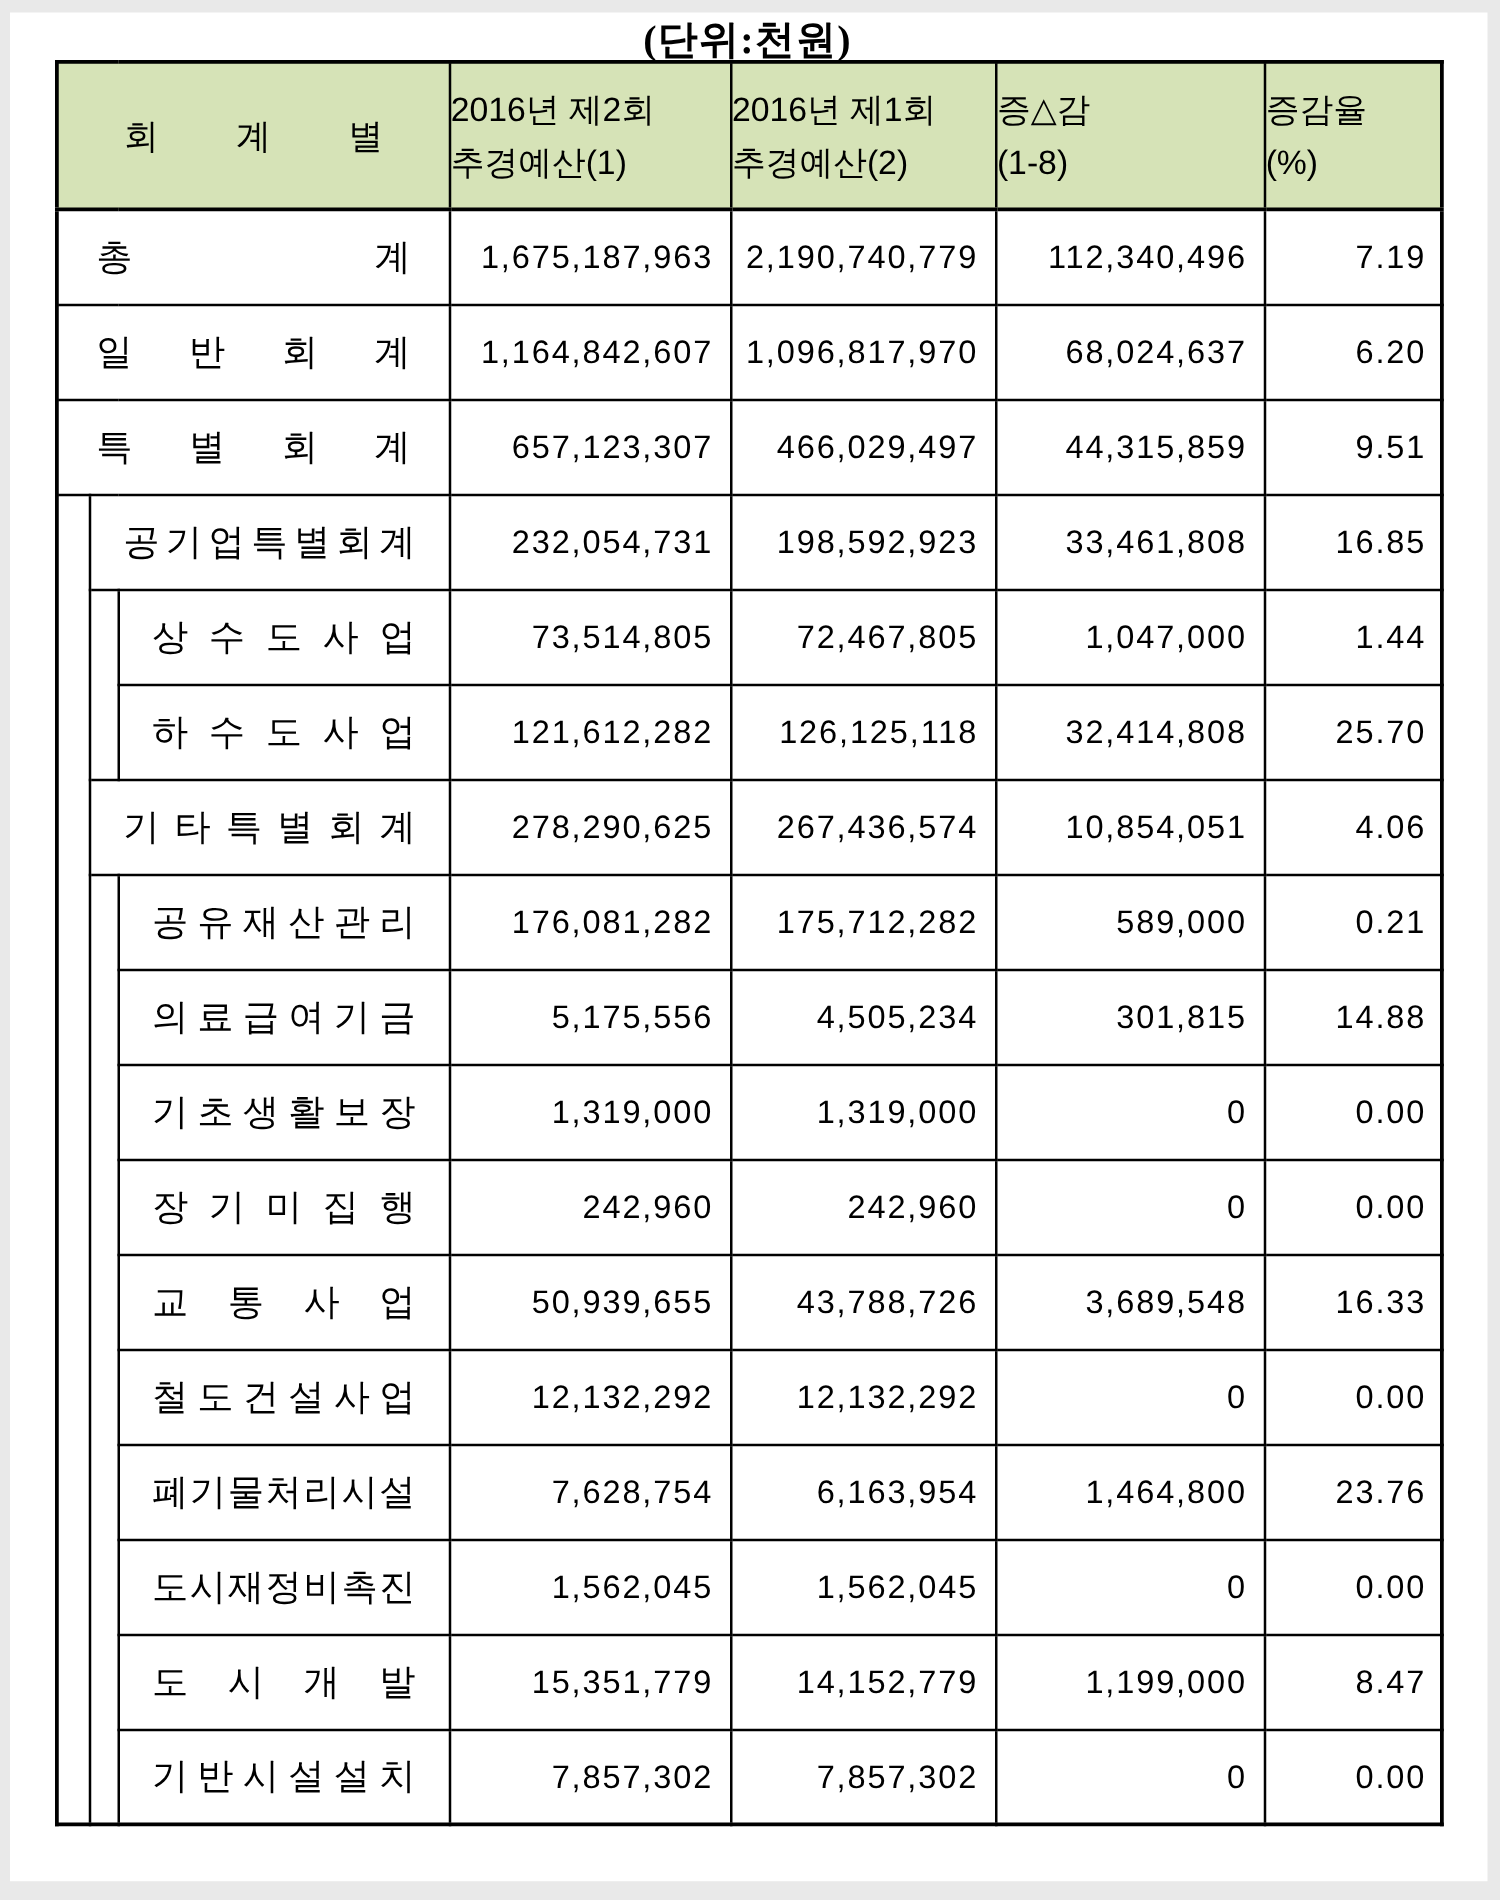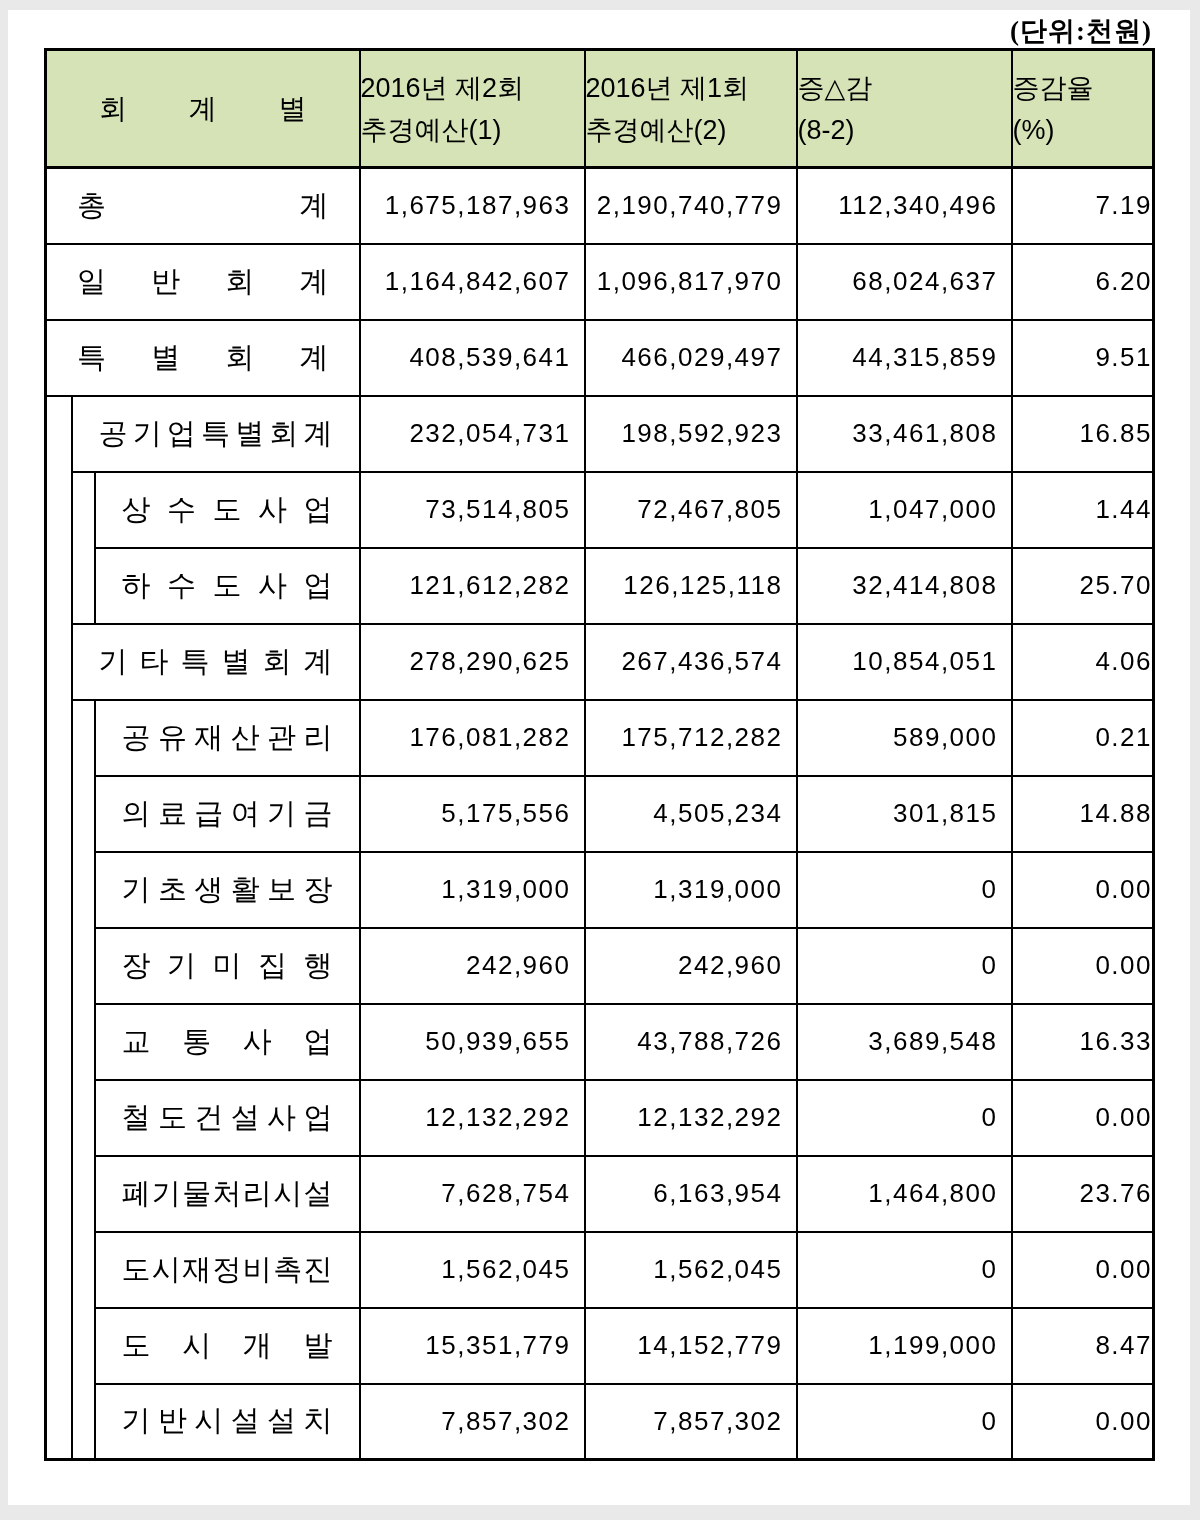--- a/index.html
+++ b/index.html
@@ -10,23 +10,23 @@
     position:relative;
   }
   .page{
     position:absolute;left:8px;top:10px;
     width:1182px;height:1495px;
     background:#ffffff;
   }
   .unit-label{
     margin:5px 0 0 36px;
     width:1108px;height:33px;line-height:33px;
-    text-align:right;
+    text-align:center;
     font-family:"Liberation Serif","DejaVu Serif",serif;
-    font-weight:bold;font-size:27px;color:#000;
+    font-weight:bold;font-size:32px;color:#000;
     letter-spacing:1px;
   }
   table.budget{
     margin-left:36px;
     width:1108px;
     border-collapse:collapse;
     table-layout:fixed;
     border:3px solid #000;
   }
   th,td{border:2px solid #000;padding:0;vertical-align:middle;}
@@ -44,21 +44,21 @@
   td.name-cell{font-size:29px;color:#000;}
   td.name-cell .spread{padding:0 30px;}
   td.name-cell.lvl1 .spread{padding:0 26px;}
   td.name-cell.lvl2 .spread{padding:0 26px;}
   td.num{
     text-align:right;
     font-size:26px;color:#000;
     letter-spacing:1.5px;
     padding-right:13px;
   }
-  td.num.rate{padding-right:0;}
+  td.num.rate{padding-right:11px;}
 </style>
 </head>
 <body>
 
 <div class="page">
   <div class="unit-label">(단위:천원)</div>
 
   <table class="budget">
     <colgroup>
       <col style="width:26px">
@@ -81,21 +81,21 @@
         <th>
           <div class="h-line">2016년 제2회</div>
           <div class="h-line">추경예산(1)</div>
         </th>
         <th>
           <div class="h-line">2016년 제1회</div>
           <div class="h-line">추경예산(2)</div>
         </th>
         <th>
           <div class="h-line">증△감</div>
-          <div class="h-line">(8-2)</div>
+          <div class="h-line">(1-8)</div>
         </th>
         <th>
           <div class="h-line">증감율</div>
           <div class="h-line">(%)</div>
         </th>
       </tr>
     </thead>
     <tbody>
         <tr>
           <td colspan="3" class="name-cell lvl0">
@@ -125,21 +125,21 @@
         </tr>
         <tr>
           <td colspan="3" class="name-cell lvl0">
             <div class="spread">
               <span>특</span>
               <span>별</span>
               <span>회</span>
               <span>계</span>
             </div>
           </td>
-          <td class="num">408,539,641</td>
+          <td class="num">657,123,307</td>
           <td class="num">466,029,497</td>
           <td class="num">44,315,859</td>
           <td class="num rate">9.51</td>
         </tr>
         <tr>
           <td class="strip" rowspan="14"></td>
           <td colspan="2" class="name-cell lvl1">
             <div class="spread">
               <span>공</span>
               <span>기</span>

